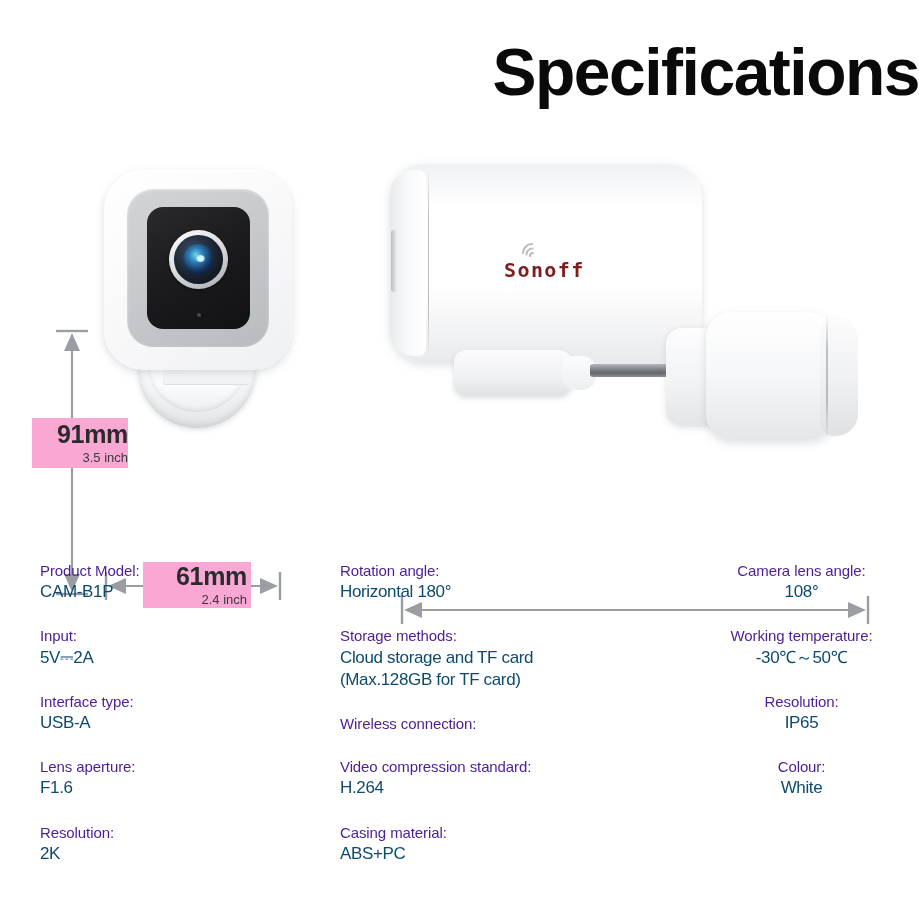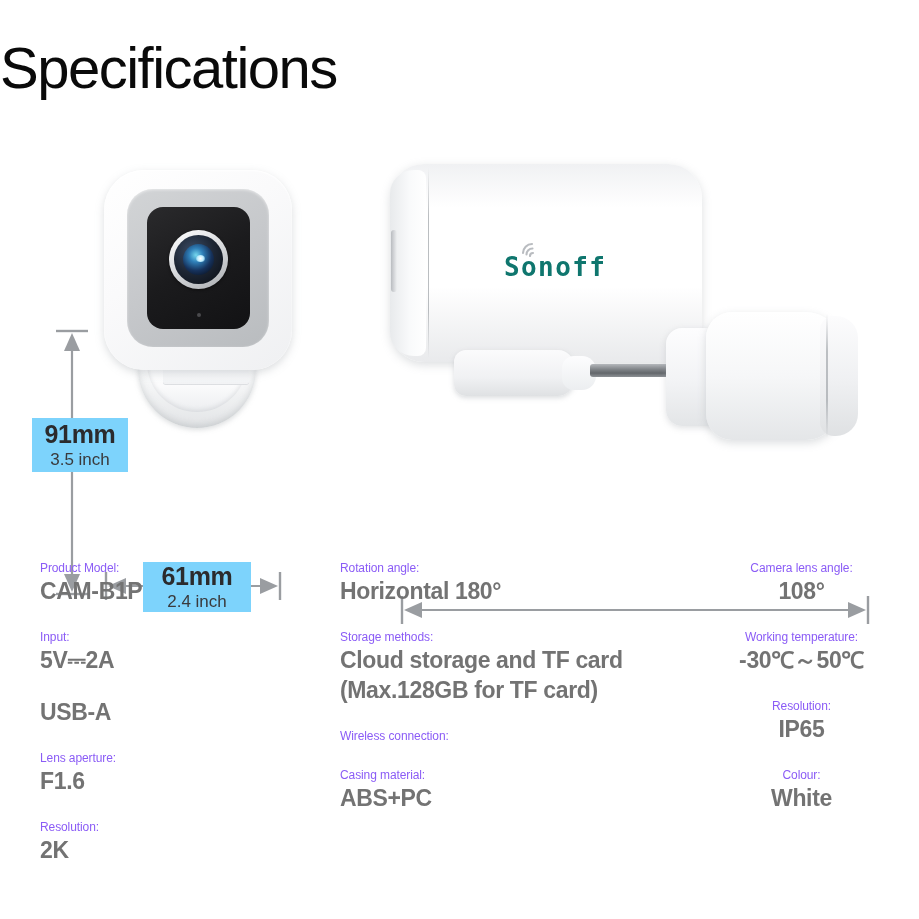--- a/index.html
+++ b/index.html
@@ -14,23 +14,23 @@
     overflow: hidden;
     font-family: "Liberation Sans", sans-serif;
     -webkit-font-smoothing: antialiased;
   }
 
   
   #page-title {
     position: absolute;
     left: 0; top: 38px;
     width: 919px;
-    text-align: left;
-    font-size: 58px;
-    font-weight: normal;
+    text-align: right;
+    font-size: 66px;
+    font-weight: bold;
     letter-spacing: -1.5px;
     color: #0a0a0a;
     line-height: 1.05;
   }
 
   
   #illustration {
     position: absolute;
     left: 0; top: 150px;
     width: 919px; height: 340px;
@@ -163,24 +163,24 @@
     background: linear-gradient(90deg,#b9bcc0 0%,#d9dbde 60%,#eef0f1 100%);
   }
   .sc-logo {
     position: absolute;
     left: 114px; top: 76px;
     width: 116px; height: 40px;
   }
   .sc-logo-text {
     position: absolute;
     left: 0; bottom: 0;
-    font-size: 26px;
+    font-size: 20px;
     font-weight: bold;
     letter-spacing: 1.4px;
-    color: #0f766e;
+    color: #7f1d1d;
     font-family: "DejaVu Sans Mono", monospace;
     line-height: 1;
   }
   .sc-wifi {
     position: absolute;
     left: 16px; top: 0px;
     width: 22px; height: 17px;
   }
   .sc-neck {
     position: absolute;
@@ -230,52 +230,51 @@
     position: absolute;
     left: 430px; top: 152px;
     width: 38px; height: 120px;
     border-radius: 14px 22px 22px 14px;
     background: linear-gradient(180deg,#fcfcfd 0%,#eff0f2 55%,#dfe1e3 100%);
   }
 
   
   .dim-label {
     position: absolute;
-    text-align: center;
+    text-align: right;
     color: #2b2b2d;
     line-height: 1;
-    background: #7dd3fc;
+    background: #f9a8d4;
   }
   .dim-mm { font-size: 25px; font-weight: bold; letter-spacing: -.3px; }
-  .dim-in { font-size: 17px; font-weight: normal; margin-top: 4px; color: #3a3a3c; }
+  .dim-in { font-size: 13px; font-weight: normal; margin-top: 4px; color: #3a3a3c; }
 
   #dim-height { position: absolute; left: 40px; top: 170px; width: 80px; height: 285px; }
   #dim-width-left { position: absolute; left: 98px; top: 416px; width: 190px; height: 46px; }
   #dim-width-right { position: absolute; left: 396px; top: 440px; width: 478px; height: 46px; }
 
   
   #specs { position: absolute; left: 0; top: 560px; width: 919px; }
   .spec-col { position: absolute; top: 0; }
   #col-1 { left: 40px;  width: 290px; }
   #col-2 { left: 340px; width: 392px; }
   #col-3 { left: 714px; width: 175px; text-align: center; }
   .spec-item { margin-bottom: 22px; }
   .spec-label {
-    font-size: 12px;
-    color: #8b5cf6;
+    font-size: 15px;
+    color: #4c1d95;
     line-height: 1.42;
     letter-spacing: -.1px;
   }
   .spec-value {
-    font-size: 23px;
-    color: #737373;
+    font-size: 17px;
+    color: #0c4a6e;
     line-height: 1.3;
     letter-spacing: -.35px;
     white-space: pre-line;
-    font-weight: bold;
   }
 </style>
 </head>
 <body>
 
 <div id="page-title">Specifications</div>
 
 <div id="illustration">
 
   <div id="front-cam">
@@ -365,20 +364,21 @@
   <div class="spec-col" id="col-1">
       <div class="spec-item">
         <div class="spec-label">Product Model:</div>
         <div class="spec-value">CAM-B1P</div>
       </div>
       <div class="spec-item">
         <div class="spec-label">Input:</div>
         <div class="spec-value">5V⎓2A</div>
       </div>
       <div class="spec-item">
+        <div class="spec-label">Interface type:</div>
         <div class="spec-value">USB-A</div>
       </div>
       <div class="spec-item">
         <div class="spec-label">Lens aperture:</div>
         <div class="spec-value">F1.6</div>
       </div>
       <div class="spec-item">
         <div class="spec-label">Resolution:</div>
         <div class="spec-value">2K</div>
       </div>
@@ -390,20 +390,24 @@
       </div>
       <div class="spec-item">
         <div class="spec-label">Storage methods:</div>
         <div class="spec-value">Cloud storage and TF card
 (Max.128GB for TF card)</div>
       </div>
       <div class="spec-item">
         <div class="spec-label">Wireless connection:</div>
       </div>
       <div class="spec-item">
+        <div class="spec-label">Video compression standard:</div>
+        <div class="spec-value">H.264</div>
+      </div>
+      <div class="spec-item">
         <div class="spec-label">Casing material:</div>
         <div class="spec-value">ABS+PC</div>
       </div>
     </div>
   <div class="spec-col" id="col-3">
       <div class="spec-item">
         <div class="spec-label">Camera lens angle:</div>
         <div class="spec-value">108°</div>
       </div>
       <div class="spec-item">

